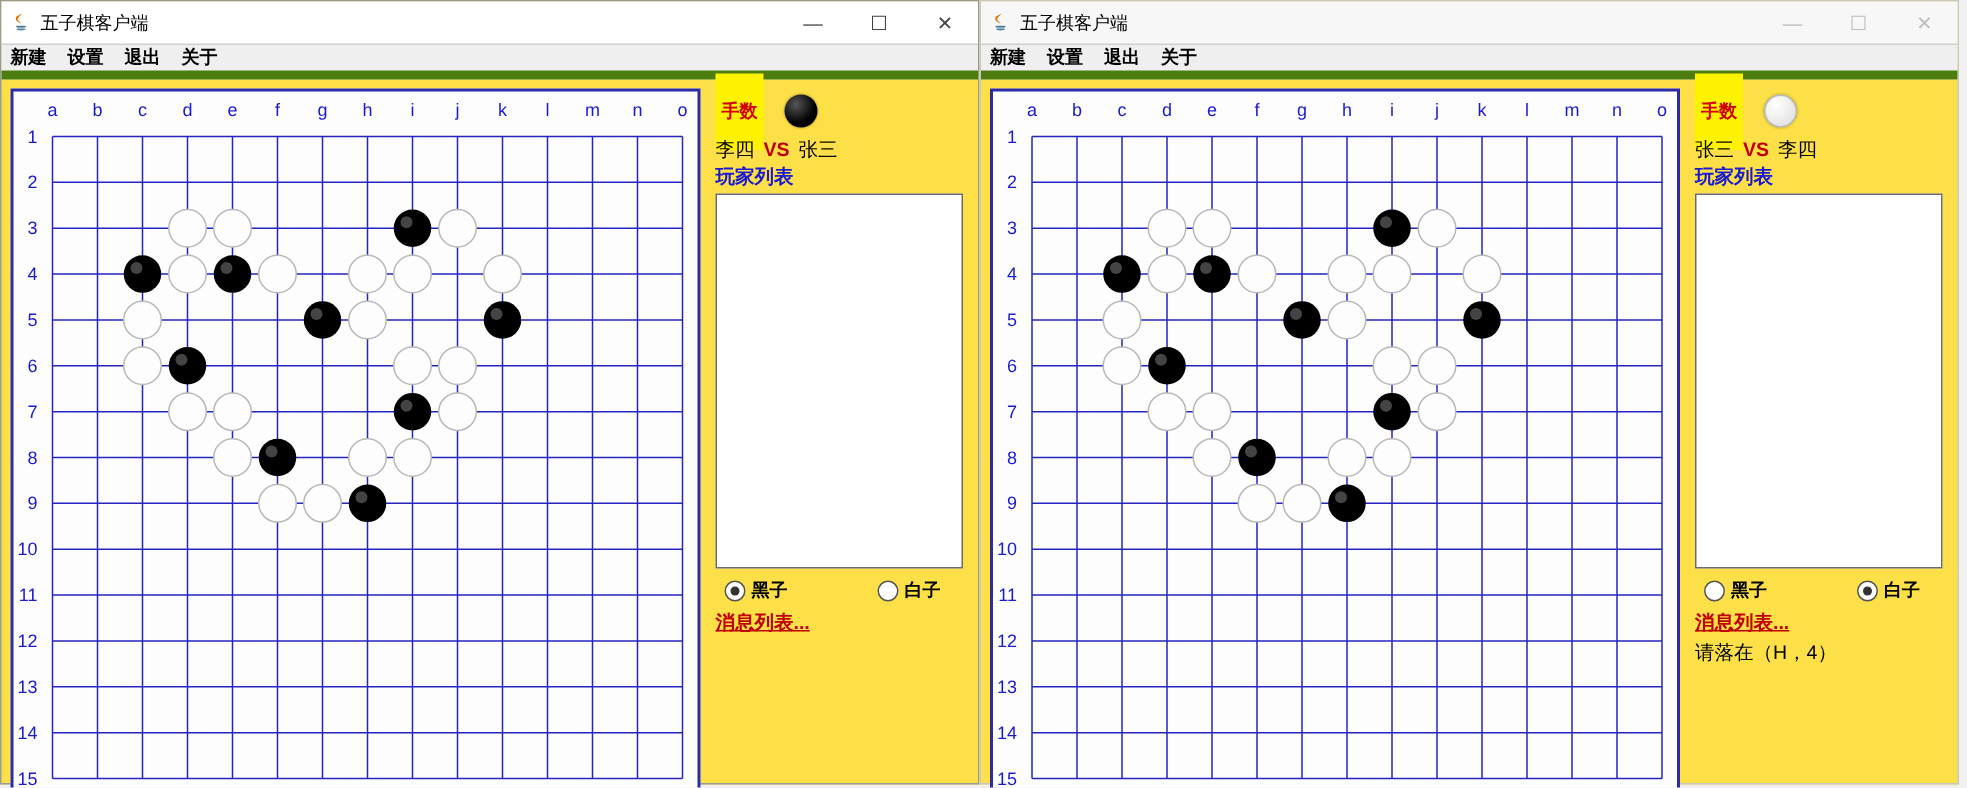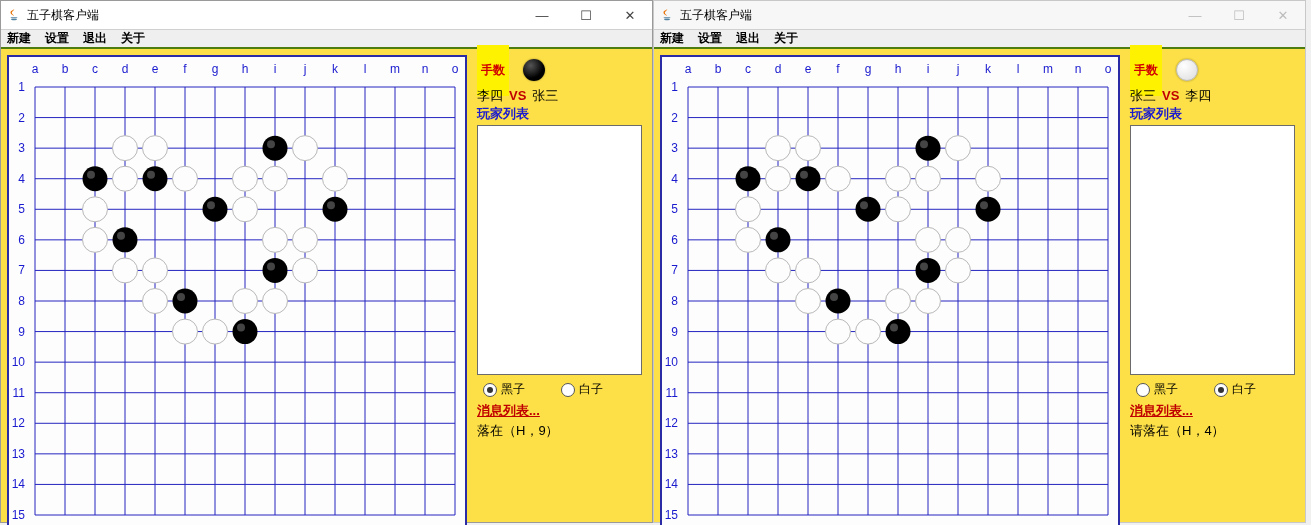--- a/index.html
+++ b/index.html
@@ -58,21 +58,21 @@
     font-size: 13px;
   }
   .inactive .win-btn { color: #bdbdbd; }
   
   .menubar {
     height: 22px;
     display: flex;
     align-items: center;
     padding: 0 6px;
     background: #efefef;
-    border-bottom: 2px solid #4d7c0f;
+    border-bottom: 6px solid #4d7c0f;
     gap: 14px;
   }
   .menubar .menu-item { font-weight: bold; font-size: 12px; }
   
   .client {
     flex: 1;
     display: flex;
     flex-direction: row;
     padding: 6px 6px 2px 6px;
     gap: 6px;
@@ -133,24 +133,25 @@
     margin-top: 2px;
     flex: none;
     height: 250px;
     border: 1px solid #6b6b6b;
     background: #fff;
     box-sizing: border-box;
   }
   .radio-row {
     margin-top: 6px;
     display: flex;
-    gap: 36px;
+    gap: 60px;
     align-items: center;
     font-size: 12px;
     padding-left: 6px;
+    font-weight: bold;
   }
   .radio {
     display: flex;
     align-items: center;
     gap: 4px;
   }
   .radio-circle {
     width: 12px; height: 12px; border-radius: 50%;
     border: 1px solid #555;
     display: flex; align-items: center; justify-content: center;
@@ -317,21 +318,20 @@
             <span class="radio">
               <span class="radio-circle checked"></span>
               <span>黑子</span>
             </span>
             <span class="radio">
               <span class="radio-circle"></span>
               <span>白子</span>
             </span>
           </div>
           <div class="msg-title">消息列表...</div>
-          <div class="msg-text">落在（H，9）</div>
         </div>
       </div>
     </div>
     <div class="window inactive">
       <div class="titlebar">
         <svg class="java-icon" viewBox="0 0 32 32">    
           <path fill="#e76f00" d="M16 2c2 3-5 5-5 9 0 3 5 5 5 7-3-2-8-4-8-8 0-5 8-5 8-8z"></path>    
           <path fill="#5382a1" d="M8 22c0 1 3 2 8 2s8-1 8-2-4-1-8-1-8 0-8 1zm1 4c0 1 3 2 7 2s7-1 7-2-3-1-7-1-7 0-7 1z"></path>  
         </svg>
         <span class="title-text">五子棋客户端</span>

